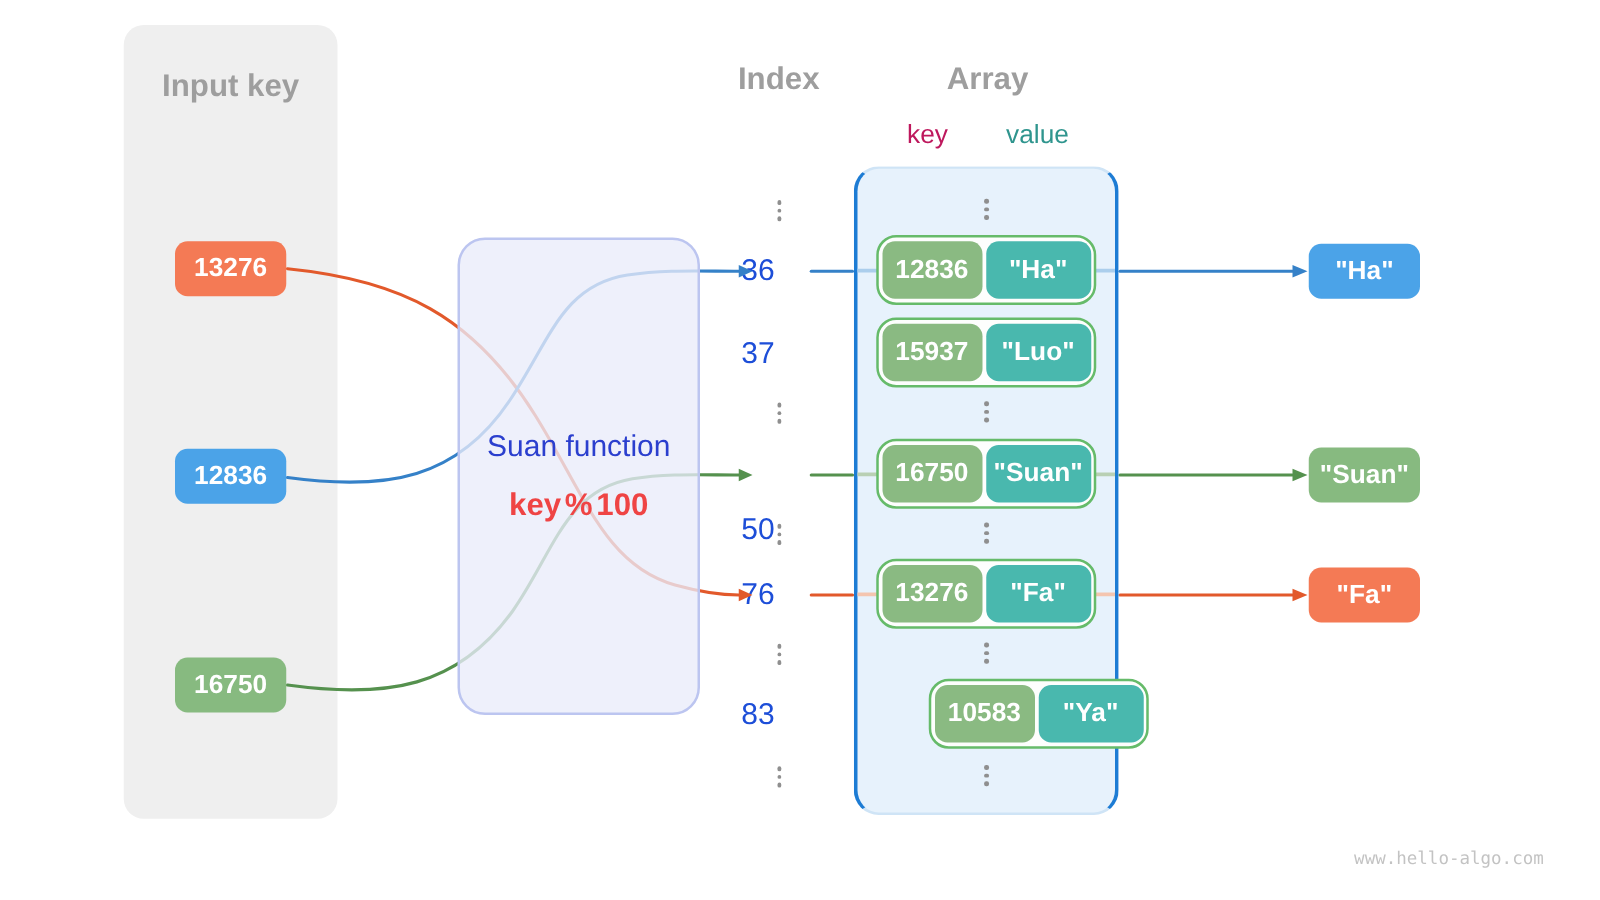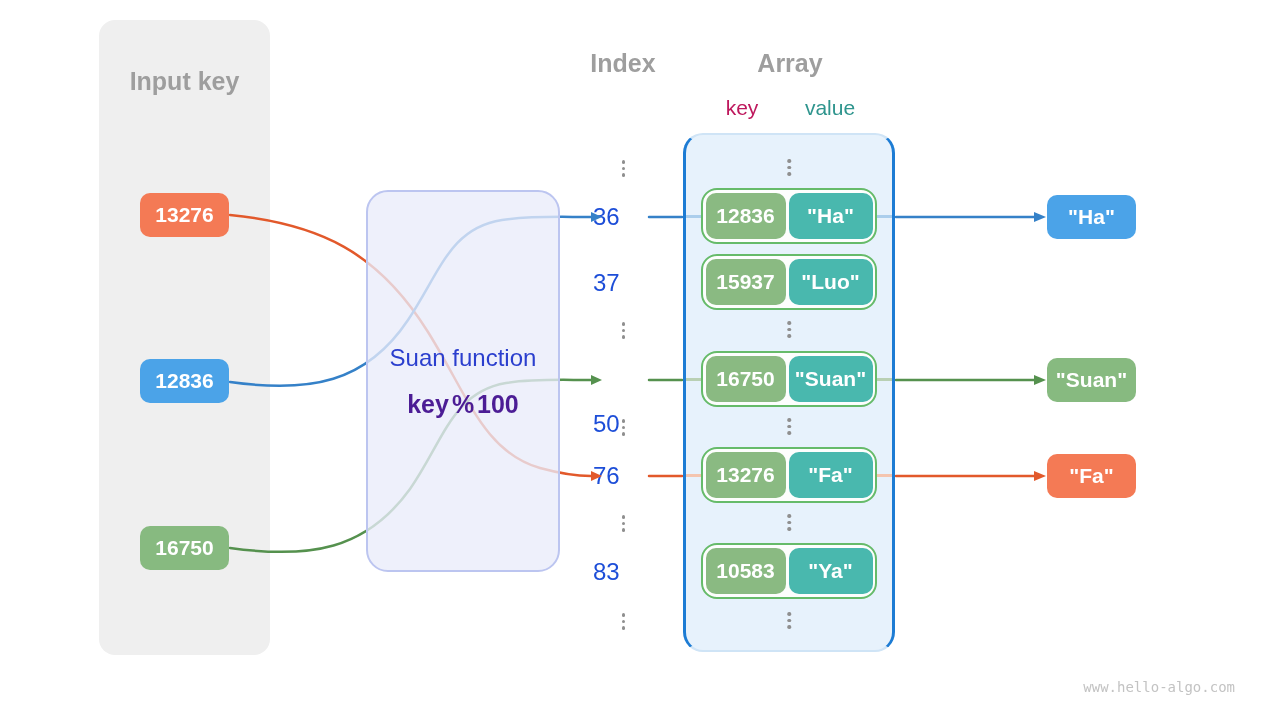--- a/index.html
+++ b/index.html
@@ -3,36 +3,36 @@
 <meta charset="utf-8">
 <style>
   html,body{margin:0;padding:0;background:#fff;}
   .canvas{position:relative;width:1280px;height:720px;background:#ffffff;overflow:hidden;
           font-family:"Liberation Sans", sans-serif;}
 
   
   .panel{position:absolute;top:20px;height:635px;background:#efefef;border-radius:16px;z-index:1;}
   .panel-left{left:99px;width:171px;}
   .panel-right{left:998px;width:192px;}
-  .panel-title{position:absolute;top:47px;left:0;width:100%;text-align:center;
+  .panel-title{position:absolute;top:35px;left:0;width:100%;text-align:center;
                font-size:25px;font-weight:bold;color:#9e9e9e;z-index:2;}
 
   
   .chip{position:absolute;width:89px;height:44px;border-radius:10px;display:flex;
         align-items:center;justify-content:center;color:#fff;font-size:21px;font-weight:bold;z-index:6;}
   .chip-orange{background:#f47a55;}
   .chip-blue{background:#4ba3e8;}
   .chip-green{background:#87ba80;}
 
   
   .hash-box{position:absolute;left:366px;top:190px;width:194px;height:382px;border-radius:22px;
             border:2px solid #bcc5f0;background:rgba(233,236,250,0.78);box-sizing:border-box;z-index:6;
             display:flex;flex-direction:column;align-items:center;justify-content:center;gap:18px;}
   .hash-title{font-size:24px;color:#2b3fce;}
-  .hash-formula{font-size:25px;font-weight:bold;color:#4c1d95;word-spacing:-4px;}
+  .hash-formula{font-size:25px;font-weight:bold;color:#ef4444;word-spacing:-4px;}
 
   
   .col-header{position:absolute;top:49px;text-align:center;font-size:25px;font-weight:bold;color:#9e9e9e;z-index:2;width:120px;}
   .header-index{left:563px;}
   .header-array{left:730px;}
   .sub-label{position:absolute;top:96px;font-size:21px;z-index:2;width:80px;text-align:center;}
   .label-key{left:702px;color:#be185d;}
   .label-value{left:790px;color:#2f958e;}
 
   
@@ -197,21 +197,21 @@
         <div class="cell cell-key">13276</div>
         <div class="cell cell-value">"Fa"</div>
       </div>
 
       <span class="vdots arr-dots" style="top:379px;">
           <i></i>
           <i></i>
           <i></i>
         </span>
 
-      <div class="bucket" style="top:408px;">
+      <div class="bucket" style="top:408px;margin-left:42px;">
         <div class="cell cell-key">10583</div>
         <div class="cell cell-value">"Ya"</div>
       </div>
 
       <span class="vdots arr-dots" style="top:477px;">
           <i></i>
           <i></i>
           <i></i>
         </span>
     </div>

